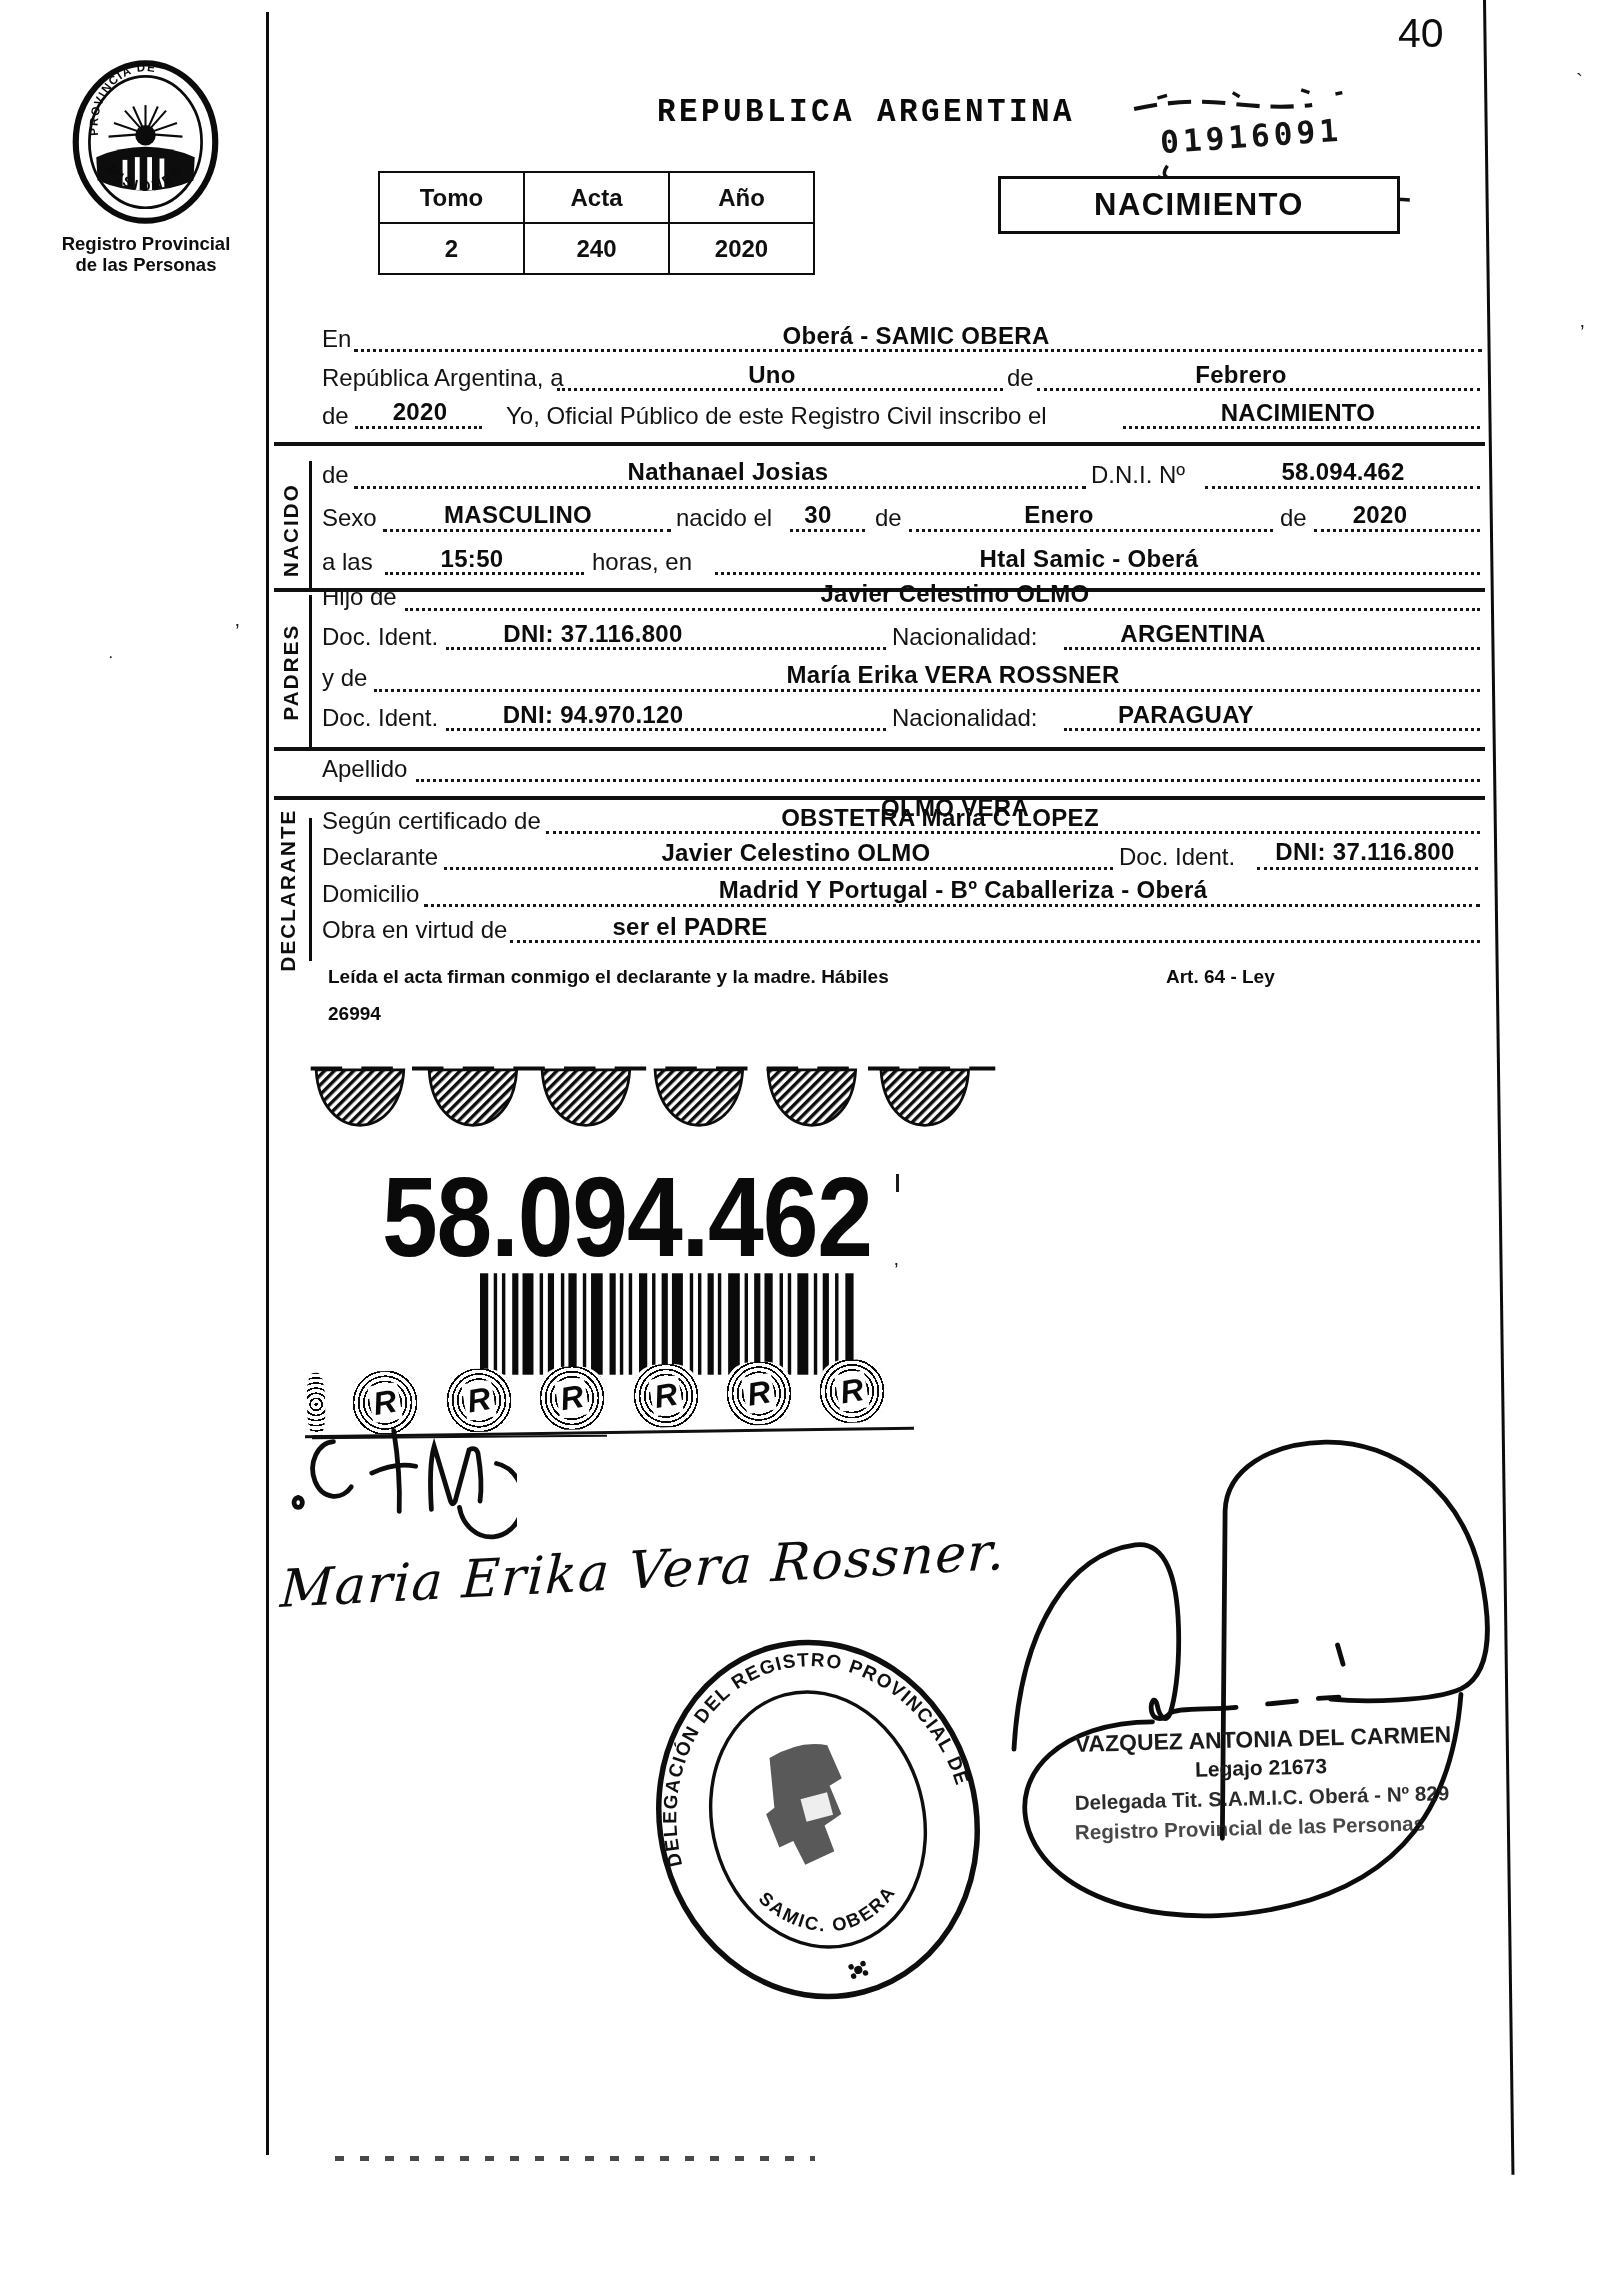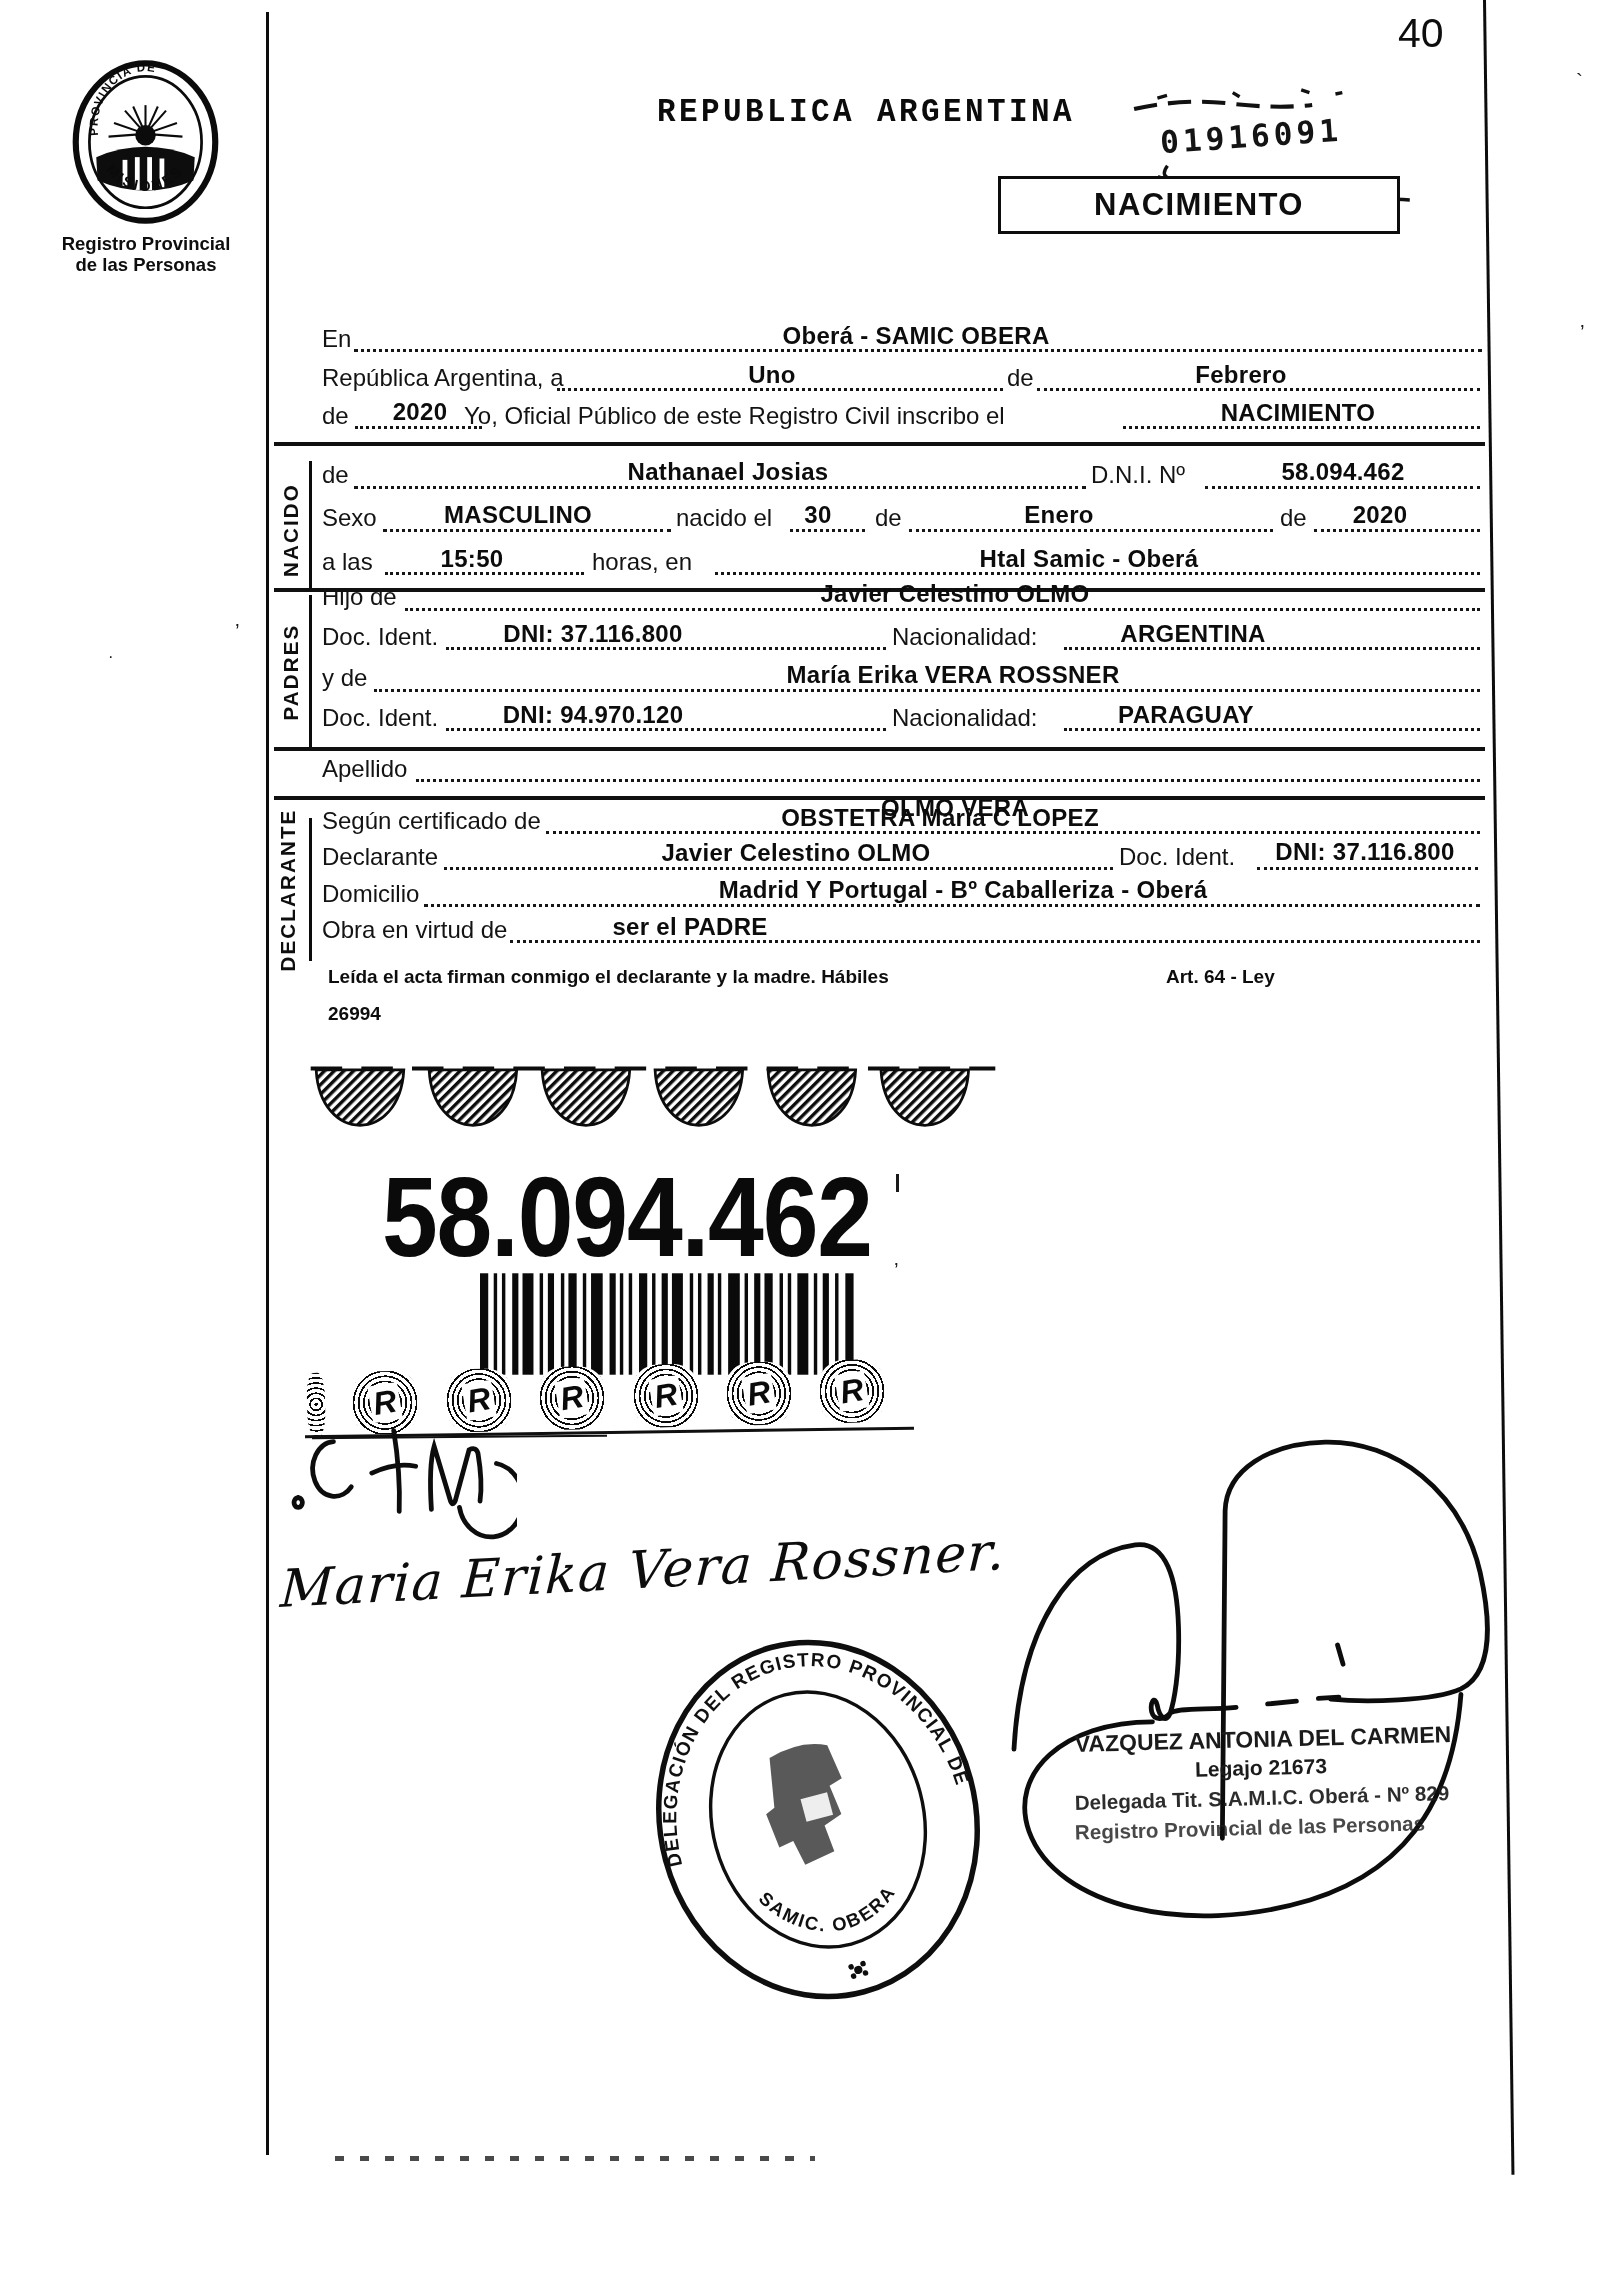--- a/index.html
+++ b/index.html
@@ -102,36 +102,50 @@
     <path d="M6 42 q 70 -16 140 -8 t 120 2" fill="none" stroke="#111" stroke-width="6" stroke-dasharray="34 16"></path>
     <path d="M40 26 l14 -4 M150 18 l10 6 M250 14 l12 4 M300 20 l10 -2" stroke="#111" stroke-width="5" fill="none"></path>
   </svg>
   <div id="stampnum" style="left:1160px;top:118px;">01916091</div>
   <svg class="abs" style="left:1151px;top:156px;" width="267" height="55" viewBox="0 0 390 80">
     <path d="M24 14 q -10 14 2 18 M10 30 C 110 72 250 56 378 64" fill="none" stroke="#111" stroke-width="5"></path>
   </svg>
 
   <div id="typebox" style="left:998px;top:176px;">NACIMIENTO</div>
 
+  <table id="regtable">
+    <tbody>
+        <tr class="hdr">
+      <td>Tomo</td>
+      <td>Acta</td>
+      <td>Año</td>
+    </tr>
+    <tr class="data">
+      <td>2</td>
+      <td>240</td>
+      <td>2020</td>
+    </tr>
+  </tbody>
+    </table>
 
   <span class="lbl" style="left:322px;top:326px;">En</span>
   <div class="dseg" style="left:354px;top:349px;width:1128px;"></div>
   <span class="val" style="left:916px;top:322px;">Oberá - SAMIC OBERA</span>
 
   <span class="lbl" style="left:322px;top:365px;">República Argentina, a</span>
   <div class="dseg" style="left:557px;top:388px;width:446px;"></div>
   <span class="val" style="left:772px;top:361px;">Uno</span>
   <span class="mid" style="left:1007px;top:365px;">de</span>
   <div class="dseg" style="left:1037px;top:388px;width:443px;"></div>
   <span class="val" style="left:1241px;top:361px;">Febrero</span>
 
   <span class="lbl" style="left:322px;top:403px;">de</span>
   <div class="dseg" style="left:355px;top:426px;width:127px;"></div>
   <span class="val" style="left:420px;top:398px;">2020</span>
-  <span class="mid" style="left:464px;top:403px;text-align:right;">Yo, Oficial Público de este Registro Civil inscribo el</span>
+  <span class="mid" style="left:506px;top:403px;text-align:right;">Yo, Oficial Público de este Registro Civil inscribo el</span>
   <div class="dseg" style="left:1123px;top:426px;width:357px;"></div>
   <span class="val" style="left:1298px;top:399px;">NACIMIENTO</span>
 
   <div class="rule" style="left:274px;top:442px;width:1211px;"></div>
 
   <div class="vlabel" style="left:222px;top:518px;width:137px;">NACIDO</div>
   <div class="bracket" style="left:309px;top:461px;height:129px;"></div>
 
   <span class="lbl" style="left:322px;top:462px;">de</span>
   <div class="dseg" style="left:354px;top:486px;width:732px;"></div>

